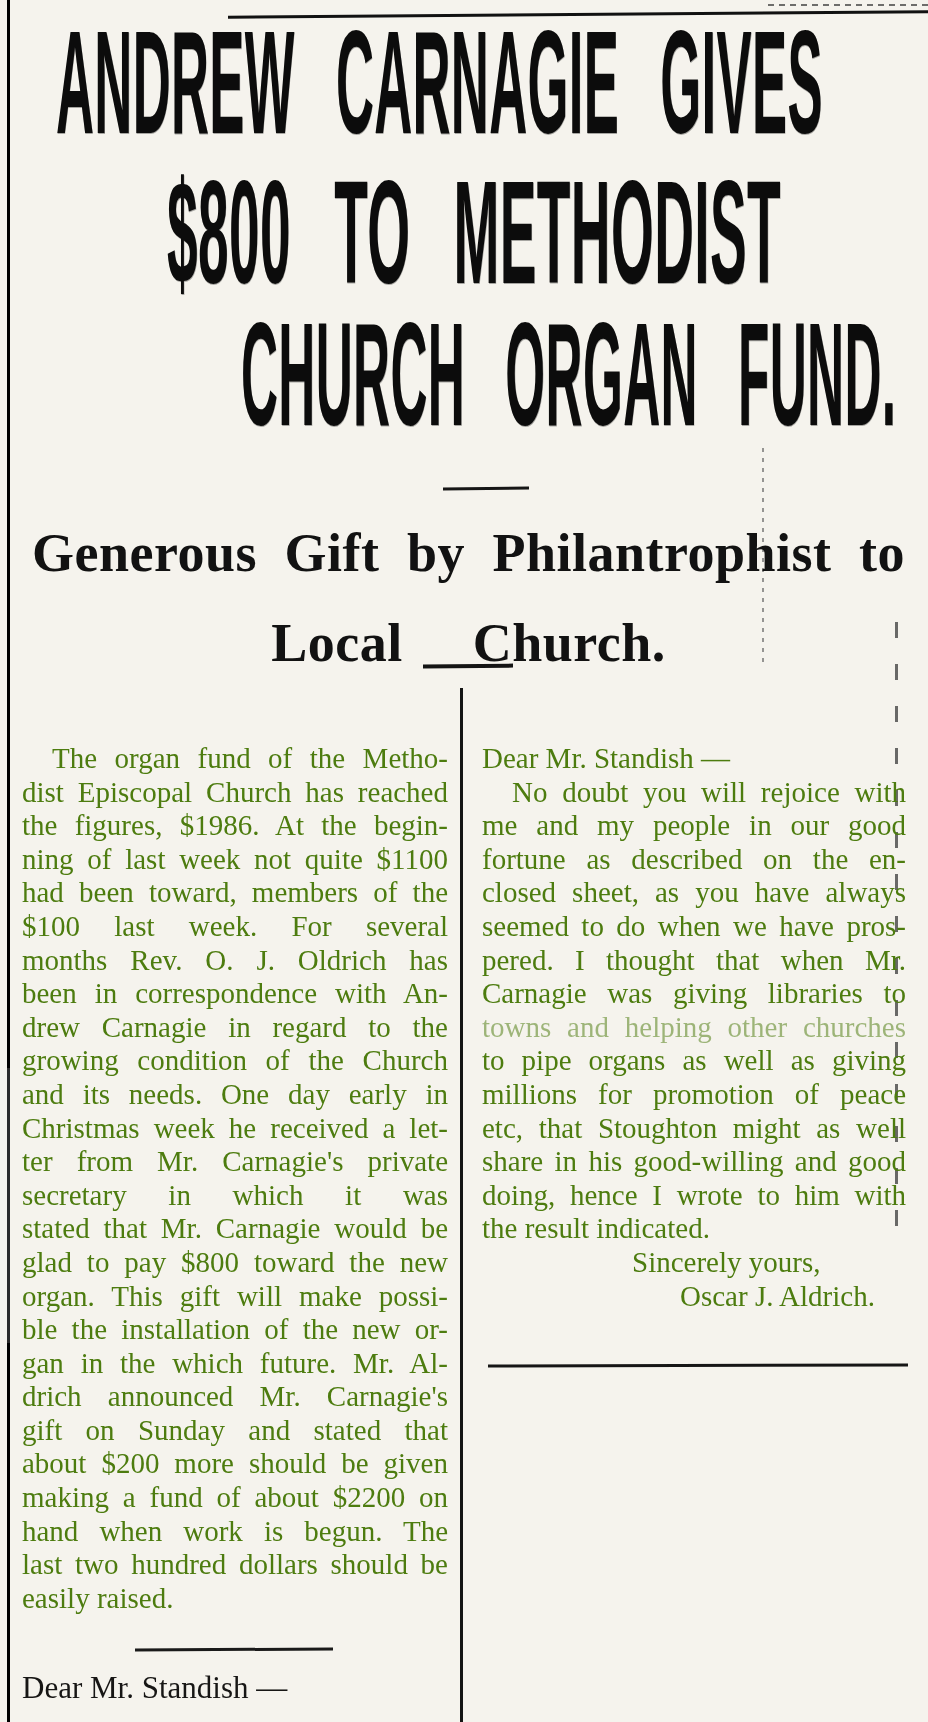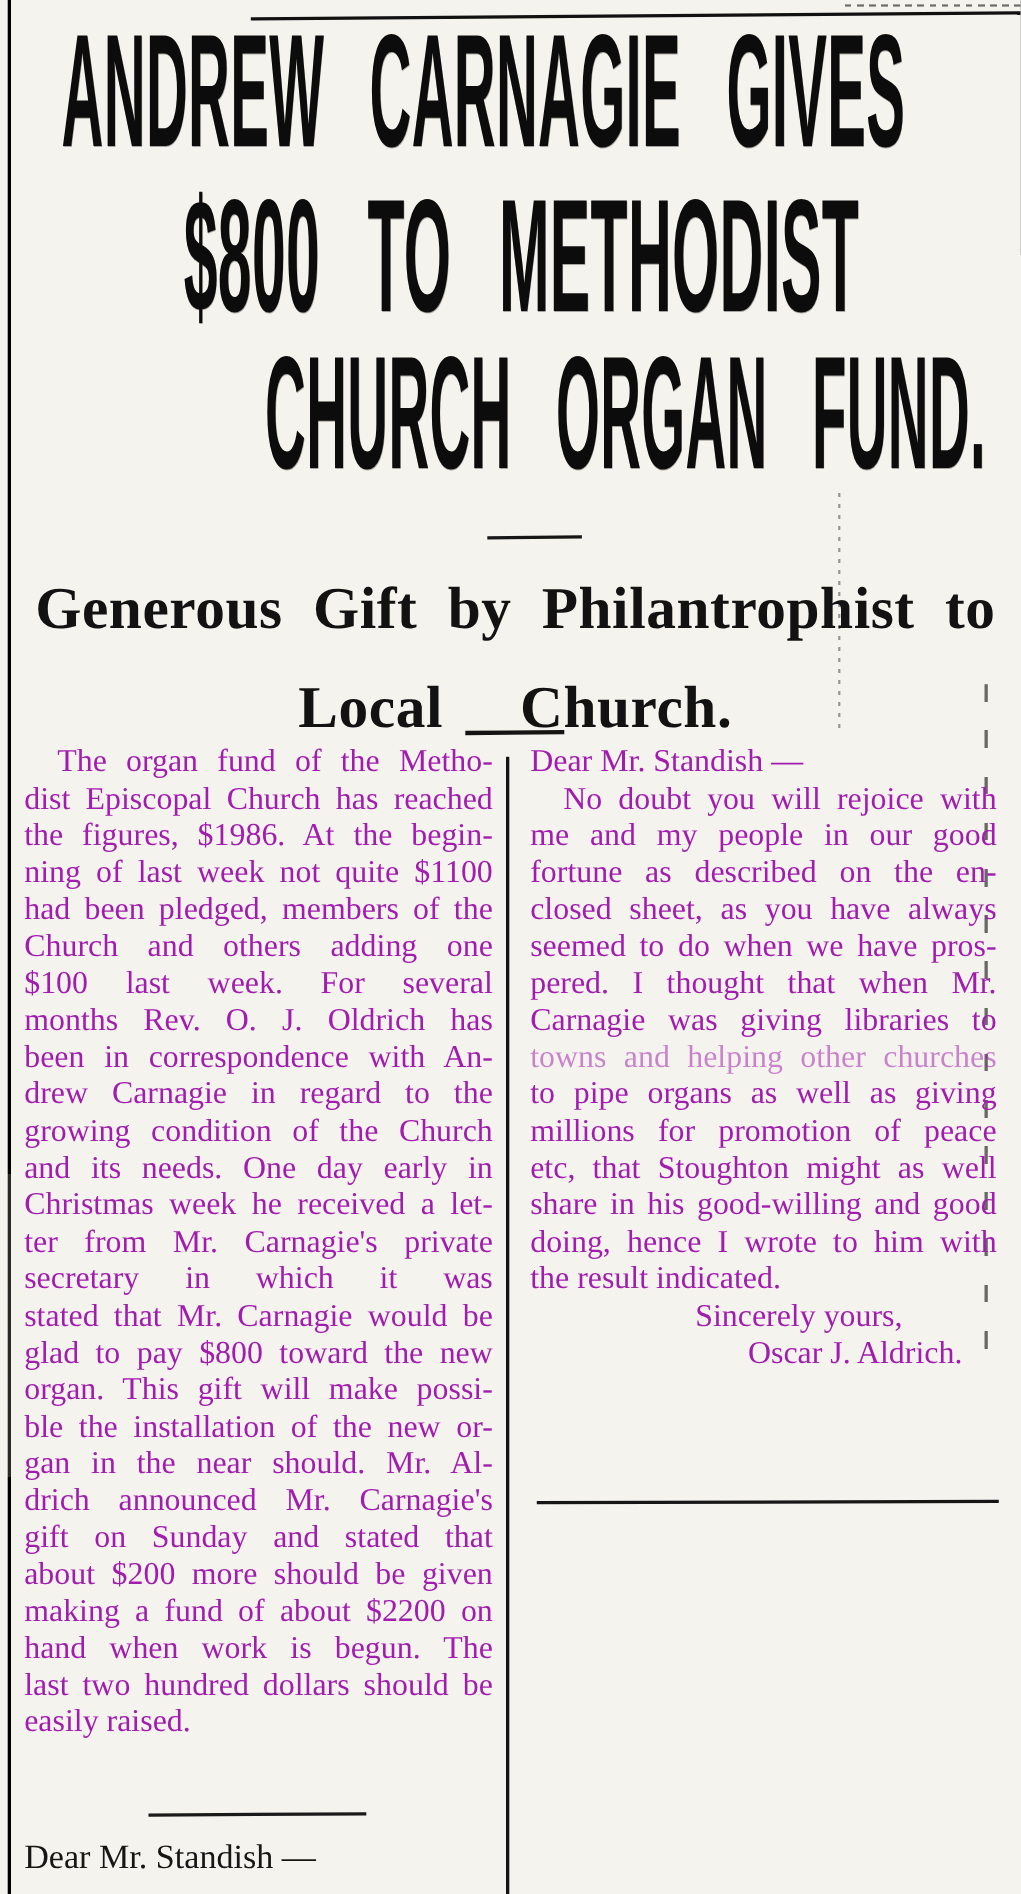--- a/index.html
+++ b/index.html
@@ -40,21 +40,21 @@
   }
   .hl-1{left:56px;top:8px;}  .hl-1 span{transform:scale(.36,1);}
   .hl-2{left:167px;top:158px;} .hl-2 span{transform:scale(.377,1);}
   .hl-3{left:241px;top:300px;} .hl-3 span{transform:scale(.351,1);}
   
   .subheadline{position:absolute;left:32px;top:496px;width:873px;}
   .sub-line{font-weight:700;font-size:54px;line-height:66px;color:#121212;letter-spacing:.5px;margin-top:24px;}
   .sub-line-1{text-align:justify;text-align-last:justify;}
   .sub-line-2{text-align:center;word-spacing:56px;}
   
-  .column{position:absolute;top:676px;font-size:29px;line-height:33.6px;color:#a21caf;}
+  .column{position:absolute;top:742px;font-size:29px;line-height:33.6px;color:#4d7c0f;}
   .column-left{left:22px;width:426px;}
   .column-right{left:482px;width:424px;}
   .bline{text-align:justify;text-align-last:justify;}
   .s-indent{text-indent:30px;}
   .s-last{text-align-last:left;}
   .s-left{text-align-last:left;}
   .s-faded{opacity:.52;filter:blur(.7px);}
   .s-sig1{text-align-last:left;padding-left:150px;}
   .s-sig2{text-align-last:left;padding-left:198px;}
   .left-footer{position:absolute;left:22px;top:1670px;width:430px;font-size:31px;color:#171615;text-align:left;}
@@ -90,36 +90,35 @@
     <div class="sub-line sub-line-2">Local Church.</div>
   </div>
 
   <div class="dash-rule-2"></div>
 
   <div class="column column-left">
       <div class="bline s-indent">The organ fund of the Metho-</div>
       <div class="bline">dist Episcopal Church has reached</div>
       <div class="bline">the figures, $1986.  At the begin-</div>
       <div class="bline">ning of last week not quite $1100</div>
-      <div class="bline">had been pledged, members of the</div>
-      <div class="bline">Church and others adding one</div>
+      <div class="bline">had been toward, members of the</div>
       <div class="bline">$100 last week.  For several</div>
       <div class="bline">months Rev. O. J. Oldrich has</div>
       <div class="bline">been in correspondence with An-</div>
       <div class="bline">drew Carnagie in regard to the</div>
       <div class="bline">growing condition of the Church</div>
       <div class="bline">and its needs.  One day early in</div>
       <div class="bline">Christmas week he received a let-</div>
       <div class="bline">ter from Mr. Carnagie's private</div>
       <div class="bline">secretary in which it was</div>
       <div class="bline">stated that Mr. Carnagie would be</div>
       <div class="bline">glad to pay $800 toward the new</div>
       <div class="bline">organ.  This gift will make possi-</div>
       <div class="bline">ble the installation of the new or-</div>
-      <div class="bline">gan in the near should.  Mr. Al-</div>
+      <div class="bline">gan in the which future.  Mr. Al-</div>
       <div class="bline">drich announced Mr. Carnagie's</div>
       <div class="bline">gift on Sunday and stated that</div>
       <div class="bline">about $200 more should be given</div>
       <div class="bline">making a fund of about $2200 on</div>
       <div class="bline">hand when work is begun.  The</div>
       <div class="bline">last two hundred dollars should be</div>
       <div class="bline s-last">easily raised.</div>
     </div>
   <div class="column column-right">
       <div class="bline s-left">Dear Mr. Standish —</div>

